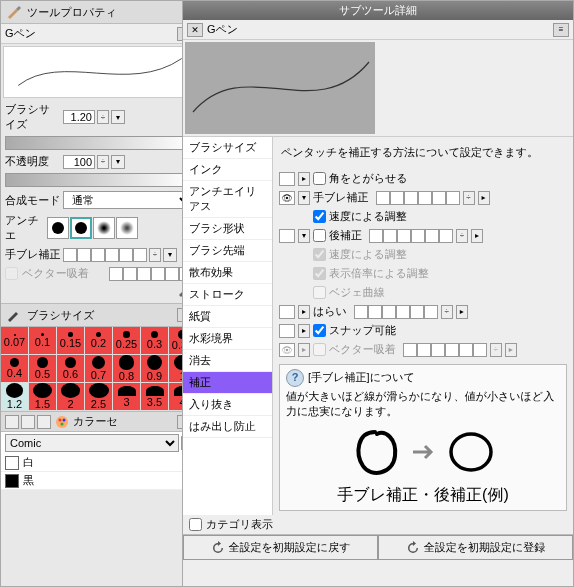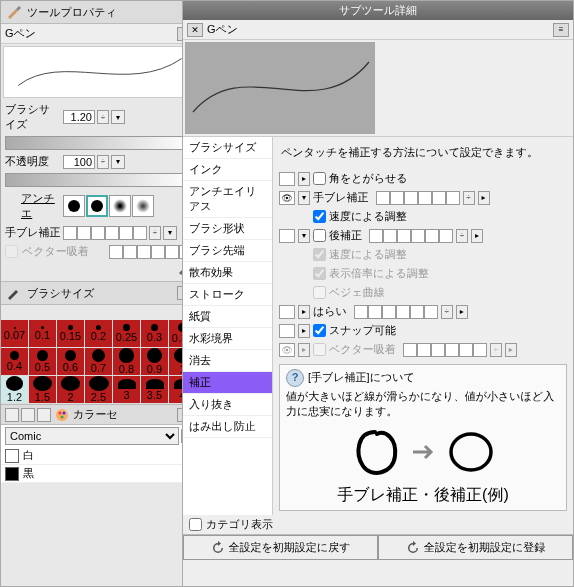--- a/index.html
+++ b/index.html
@@ -17,38 +17,38 @@
 
 .slider-row { display: flex; align-items: center; padding: 2px 4px; gap: 2px; }
 .slider-row .label { width: 56px; }
 .slider-track { flex: 1; height: 14px; background: linear-gradient(to right, #aaa, #fff); border: 1px solid #999; position: relative; }
 .slider-row .val { width: 32px; text-align: right; background: #fff; border: 1px solid #999; padding: 0 2px; }
 .tiny-btn { width: 12px; height: 14px; border: 1px solid #999; background: #eee; font-size: 8px; display: inline-flex; justify-content: center; align-items: center; }
 .drop-arrow { width: 14px; height: 14px; border: 1px solid #999; background: #eee; display: inline-flex; justify-content: center; align-items: center; font-size: 8px; }
 
 .combo { flex: 1; height: 18px; border: 1px solid #999; background: #fff; padding: 0 4px; font-size: 11px; }
 
-.aa-row { display: flex; align-items: center; padding: 2px 20px; gap: 2px; text-decoration: underline; }
+.aa-row { display: flex; align-items: center; padding: 2px 4px; gap: 2px; }
 .aa-thumbs { display: flex; gap: 1px; }
 .aa-thumb { width: 22px; height: 22px; border: 1px solid #999; background: #fff; display: flex; justify-content: center; align-items: center; }
 .aa-thumb.sel { border: 2px solid #4aa; }
 .dot-solid { width: 12px; height: 12px; background: #000; border-radius: 50%; }
 .dot-blur { width: 14px; height: 14px; background: radial-gradient(circle, #000 10%, transparent 70%); border-radius: 50%; }
 
 .boxes6 { display: flex; gap: 0; }
 .boxes6 .b { width: 14px; height: 14px; border: 1px solid #999; background: #fff; }
 
 .disabled-row { color: #999; padding: 2px 4px; display: flex; align-items: center; gap: 4px; }
 .disabled-row input[type=checkbox] { opacity: .5; }
 
 .wrench-icon { width: 14px; height: 14px; }
 
 
 .bs-header { display: flex; align-items: center; padding: 2px 4px; background: #dcdcdc; border-top: 1px solid #bbb; border-bottom: 1px solid #bbb; gap: 4px; }
-.bs-grid { display: grid; grid-template-columns: repeat(7, 1fr); background: #b91c1c; margin-top: 15px; }
+.bs-grid { display: grid; grid-template-columns: repeat(7, 1fr); background: #ef4444; }
 .bs-cell { height: 28px; border-right: 1px solid #ddd; border-bottom: 1px solid #ddd; display: flex; flex-direction: column; align-items: center; justify-content: center; font-size: 9px; }
 .bs-cell.sel { background: #cfe8e8; }
 .bs-dot { background: #000; border-radius: 50%; }
 .bs-half { background: #000; border-radius: 50% 50% 0 0; width: 18px; height: 10px; }
 
 
 .cs-header { display: flex; align-items: center; padding: 2px 4px; background: #dcdcdc; border-top: 1px solid #bbb; border-bottom: 1px solid #bbb; gap: 4px; }
 .cs-icons { display: flex; gap: 2px; }
 .cs-icon { width: 14px; height: 14px; border: 1px solid #999; background: #eee; }
 .cs-row { display: flex; align-items: center; padding: 1px 4px; gap: 4px; border-bottom: 1px solid #eee; background: #fff; }
@@ -132,20 +132,24 @@
   <div class="slider-row">
     <span class="label">不透明度</span>
     <span class="val">100</span>
     <span class="tiny-btn">÷</span>
     <span class="drop-arrow">▾</span>
   </div>
   <div class="slider-row">
       <div class="slider-track"></div>
     </div>
 
+  <div class="slider-row">
+    <span class="label">合成モード</span>
+    <select class="combo"><option>通常</option></select>
+  </div>
 
   <div class="aa-row">
     <span style="width:40px">アンチエ</span>
     <div class="aa-thumbs">
       <div class="aa-thumb">
           <div class="dot-solid"></div>
         </div>
       <div class="aa-thumb sel">
           <div class="dot-solid" style="filter:blur(.3px)"></div>
         </div>

